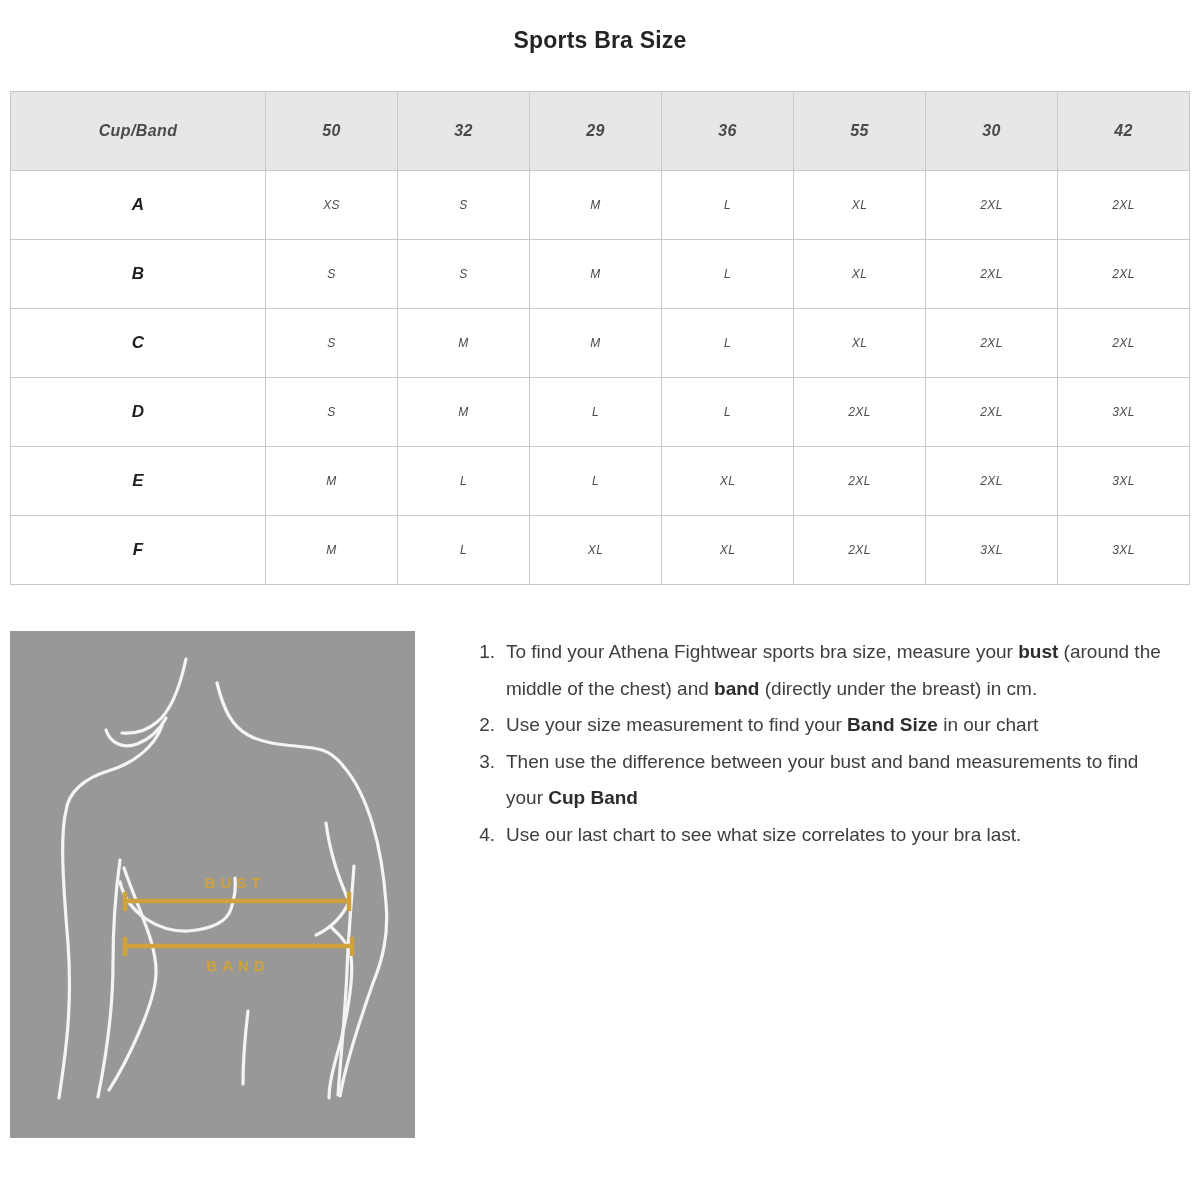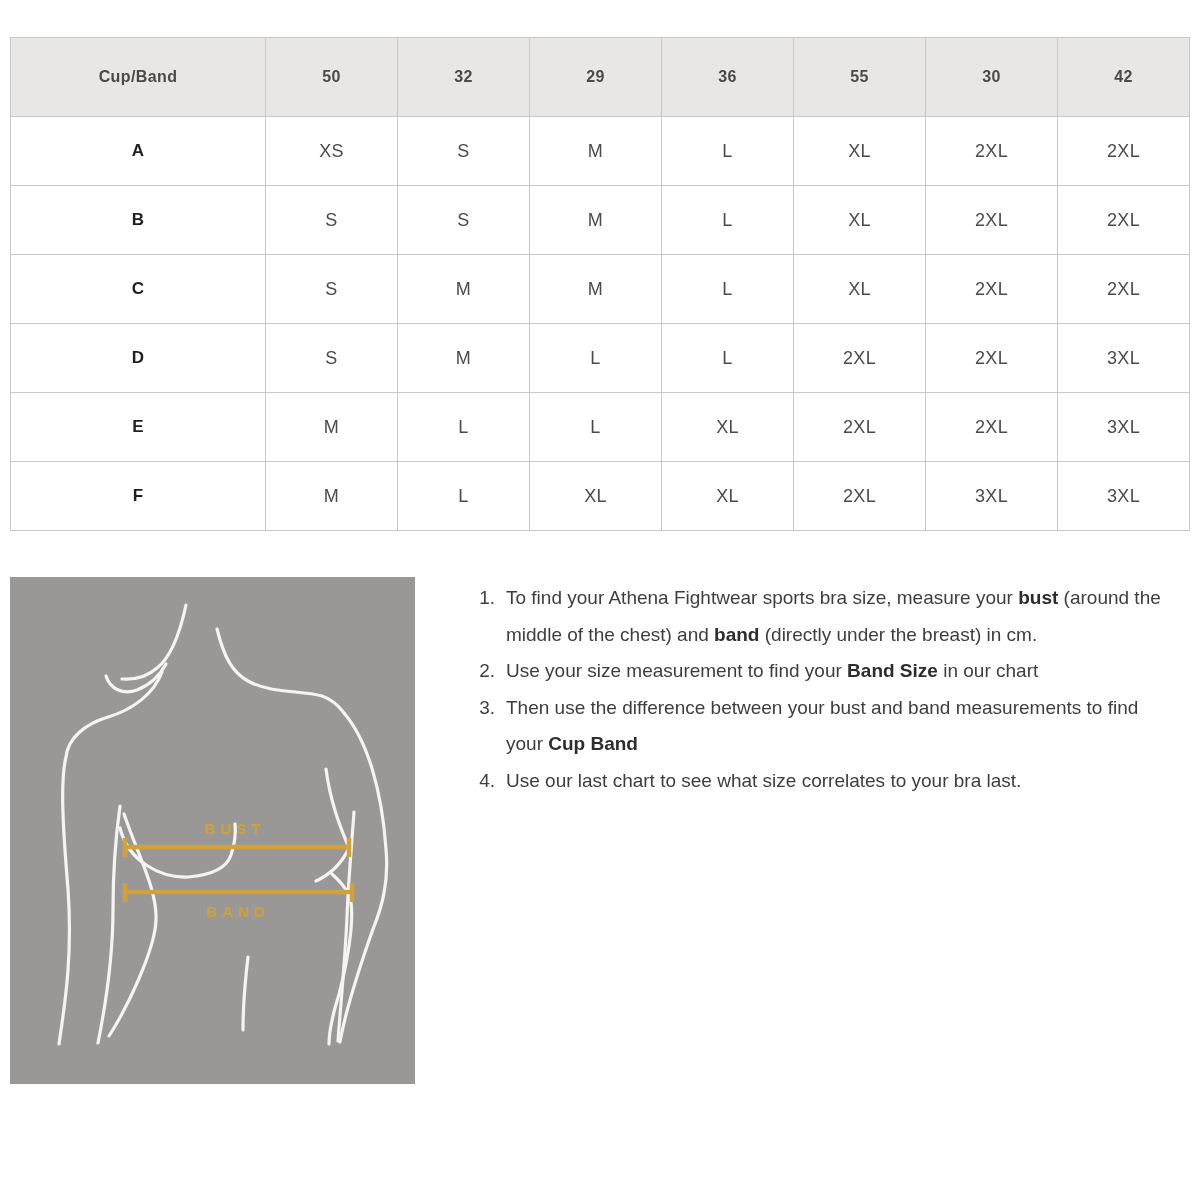--- a/index.html
+++ b/index.html
@@ -26,33 +26,34 @@
     width: 1180px;
     margin: 37px 10px 0 10px;
     border-collapse: collapse;
     table-layout: fixed;
   }
   .size-table th, .size-table td {
     border: 1px solid #c9c9c9;
     text-align: center;
     vertical-align: middle;
     padding: 12px;
+    font-style: italic;
   }
   .size-table thead th {
     background: #e8e7e5;
     height: 79px;
     font-size: 16px;
     font-weight: 600;
     color: #4a4a4a;
     letter-spacing: 0.4px;
   }
   .size-table tbody td {
     background: #ffffff;
     height: 69px;
-    font-size: 18px;
+    font-size: 12px;
     font-weight: 400;
     color: #4b4b4b;
     letter-spacing: 0.3px;
   }
   .size-table tbody td.cup {
     font-weight: 700;
     color: #1f1f1f;
     font-size: 17px;
   }
 
@@ -89,20 +90,21 @@
     margin-right: 11px;
   }
   .steps .txt { flex: 1; }
   .steps .txt strong { font-weight: 700; color: #2d2d2d; }
 </style>
 </head>
 <body>
 
 <div class="page">
 
+  <h1 class="title">Sports Bra Size</h1>
 
   <table class="size-table">
     <colgroup>
       <col style="width:255px">
       <col>
         <col>
         <col>
         <col>
         <col>
         <col>

